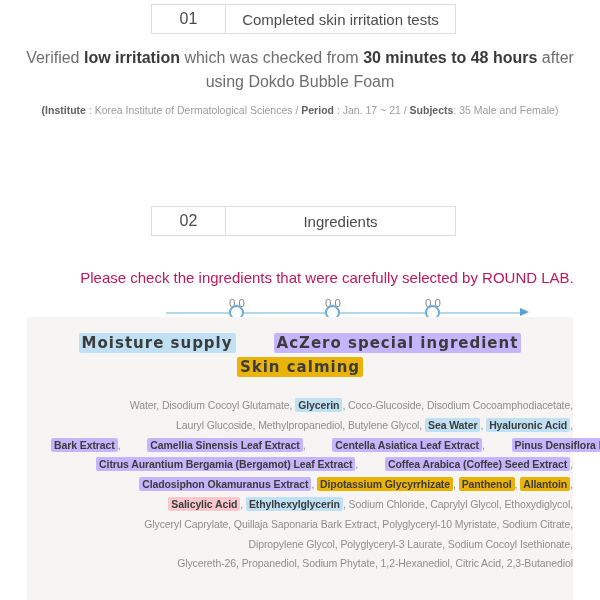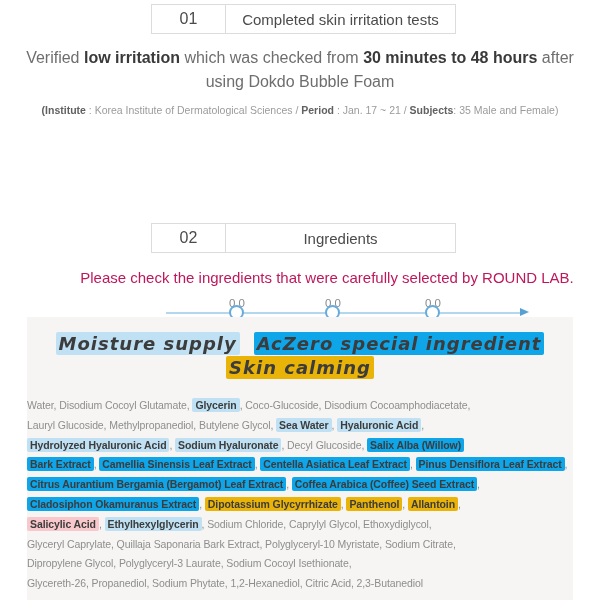--- a/index.html
+++ b/index.html
@@ -36,29 +36,29 @@
               font-size:12.5px;color:#9a9a9a;}
   .chart .cat.em{font-size:15.5px;color:#3f3f3f;}
 
   .please{position:absolute;top:269px;left:0;width:600px;text-align:center;
           font-size:15px;color:#be185d;padding-left:27px;}
 
   
   .graybox{position:absolute;left:27px;top:317px;width:546px;height:283px;background:#f6f5f3;}
   .legend{position:absolute;top:14px;left:0;width:546px;}
   .legend-line{display:flex;justify-content:center;gap:14px;height:24px;align-items:center;
-               font-family:"DejaVu Sans",sans-serif;font-style:italic;font-weight:bold;
-               font-size:18px;letter-spacing:1px;color:#3e3e35;}
+               font-family:"DejaVu Sans",sans-serif;font-weight:bold;
+               font-size:15px;letter-spacing:1px;color:#3e3e35;}
   .ing{position:absolute;top:79px;left:0;width:546px;}
-  .ing-line{height:19.8px;line-height:19.8px;white-space:nowrap;text-align:left;
+  .ing-line{height:19.8px;line-height:19.8px;white-space:nowrap;text-align:right;
             font-size:10.5px;color:#8e8e8e;letter-spacing:-0.1px;}
 
   .hl{font-weight:bold;color:#3c3c3c;padding:1px 3px;border-radius:2px;}
   .hl-blue{background:#bfe1f3;}
-  .hl-orange{background:#0ea5e9;}
+  .hl-orange{background:#c4b5fd;margin-left:24px;}
   .hl-green{background:#eab308;}
   .hl-pink{background:#f8c8cc;}
 </style>
 </head>
 <body>
 
 <div id="page">
 
   <div class="numbox" style="top:4px;">
     <div class="num">01</div>
@@ -82,41 +82,40 @@
 
     <div class="dot" style="left:229px;"></div>
     <div class="dot" style="left:325px;"></div>
     <div class="dot" style="left:425px;"></div>
 
     <div class="cat" style="left:237px;">After 30 minutes</div>
     <div class="cat" style="left:333px;">After 24 hours</div>
     <div class="cat em" style="left:433px;">After 48 hours</div>
   </div>
 
-  <div class="numbox" style="top:223px;">
+  <div class="numbox" style="top:206px;">
     <div class="num">02</div>
     <div class="ttl">Ingredients</div>
   </div>
 
   <div class="please">Please check the ingredients that were carefully selected by ROUND LAB.</div>
 
   <div class="graybox">
     <div class="legend">
         <div class="legend-line">
           <span class="hl hl-blue">Moisture supply</span>
           <span class="hl hl-orange">AcZero special ingredient</span>
         </div>
         <div class="legend-line">
           <span class="hl hl-green">Skin calming</span>
         </div>
       </div>
     <div class="ing">
         <div class="ing-line"><span>Water, Disodium Cocoyl Glutamate, </span><span class="hl hl-blue">Glycerin</span><span>, Coco-Glucoside, Disodium Cocoamphodiacetate,</span></div>
         <div class="ing-line"><span>Lauryl Glucoside, Methylpropanediol, Butylene Glycol, </span><span class="hl hl-blue">Sea Water</span><span>, </span><span class="hl hl-blue">Hyaluronic Acid</span><span>,</span></div>
-        <div class="ing-line"><span class="hl hl-blue">Hydrolyzed Hyaluronic Acid</span><span>, </span><span class="hl hl-blue">Sodium Hyaluronate</span><span>, Decyl Glucoside, </span><span class="hl hl-orange">Salix Alba (Willow)</span></div>
         <div class="ing-line"><span class="hl hl-orange">Bark Extract</span><span>, </span><span class="hl hl-orange">Camellia Sinensis Leaf Extract</span><span>, </span><span class="hl hl-orange">Centella Asiatica Leaf Extract</span><span>, </span><span class="hl hl-orange">Pinus Densiflora Leaf Extract</span><span>,</span></div>
         <div class="ing-line"><span class="hl hl-orange">Citrus Aurantium Bergamia (Bergamot) Leaf Extract</span><span>, </span><span class="hl hl-orange">Coffea Arabica (Coffee) Seed Extract</span><span>,</span></div>
         <div class="ing-line"><span class="hl hl-orange">Cladosiphon Okamuranus Extract</span><span>, </span><span class="hl hl-green">Dipotassium Glycyrrhizate</span><span>, </span><span class="hl hl-green">Panthenol</span><span>, </span><span class="hl hl-green">Allantoin</span><span>,</span></div>
         <div class="ing-line"><span class="hl hl-pink">Salicylic Acid</span><span>, </span><span class="hl hl-blue">Ethylhexylglycerin</span><span>, Sodium Chloride, Caprylyl Glycol, Ethoxydiglycol,</span></div>
         <div class="ing-line"><span>Glyceryl Caprylate, Quillaja Saponaria Bark Extract, Polyglyceryl-10 Myristate, Sodium Citrate,</span></div>
         <div class="ing-line"><span>Dipropylene Glycol, Polyglyceryl-3 Laurate, Sodium Cocoyl Isethionate,</span></div>
         <div class="ing-line"><span>Glycereth-26, Propanediol, Sodium Phytate, 1,2-Hexanediol, Citric Acid, 2,3-Butanediol</span></div>
       </div>
   </div>
 

